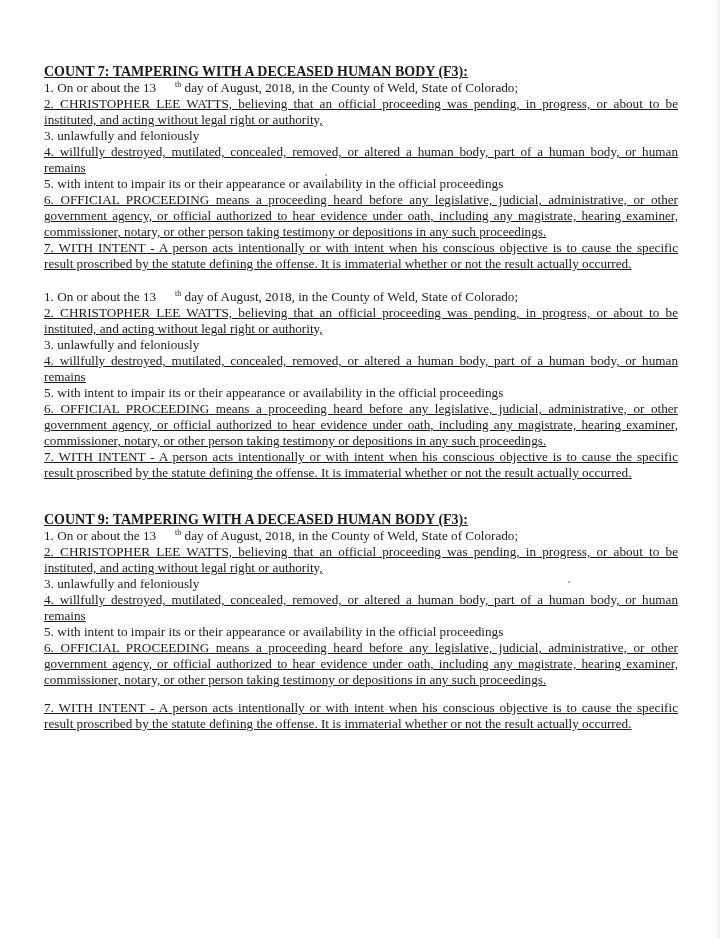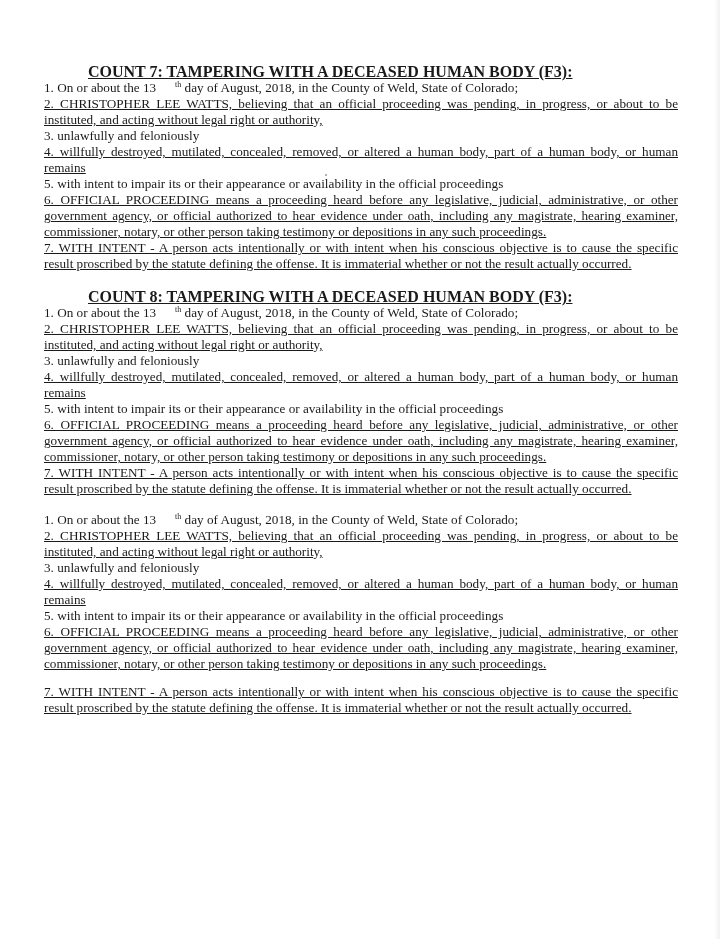--- a/index.html
+++ b/index.html
@@ -6,23 +6,22 @@
   body {
     width: 720px; height: 939px; overflow: hidden;
     background: #ffffff;
     font-family: "Liberation Serif", "DejaVu Serif", serif;
     color: #1a1a1a;
   }
   .page { position: relative; width: 720px; height: 939px; }
   .count { position: absolute; left: 44px; width: 634px; }
   .heading {
     font-weight: bold; text-decoration: underline;
-    font-size: 16px; line-height: 16px; letter-spacing: 0px;
+    font-size: 14px; line-height: 16px; letter-spacing: 0px;
     white-space: nowrap;
-    margin-left: 44px;
   }
   .line {
     font-size: 13.2px; line-height: 16px; white-space: nowrap;
   }
   .just {
     font-size: 13.2px; line-height: 16px;
     text-align: justify; text-align-last: left; text-decoration: underline;
   }
   sup { font-size: 8px; line-height: 0; vertical-align: 5px; padding-left: 19px; }
   .gap { height: 12px; }
@@ -40,31 +39,31 @@
     <div class="line"><span>1.  On or about the 13</span><sup>th</sup><span> day of August, 2018, in the County of Weld, State of Colorado;</span></div>
     <div class="just">2.  CHRISTOPHER LEE WATTS, believing that an official proceeding was pending, in progress, or about to be instituted, and acting without legal right or authority,</div>
     <div class="line">3.  unlawfully and feloniously</div>
     <div class="just">4.  willfully destroyed, mutilated, concealed, removed, or altered a human body, part of a human body, or human remains</div>
     <div class="line">5.  with intent to impair its or their appearance or availability in the official proceedings</div>
     <div class="just">6.  OFFICIAL PROCEEDING means a proceeding heard before any legislative, judicial, administrative, or other government agency, or official authorized to hear evidence under oath, including any magistrate, hearing examiner, commissioner, notary, or other person taking testimony or depositions in any such proceedings.</div>
     <div class="just">7.  WITH INTENT - A person acts intentionally or with intent when his conscious objective is to cause the specific result proscribed by the statute defining the offense.  It is immaterial whether or not the result actually occurred.</div>
   </div>
 
   <div class="count" style="top:289px;">
-    <div class="heading">COUNT 8: TAMPERING WITH A DECEASED HUMAN BODY (F3):</div>
     <div class="line"><span>1.  On or about the 13</span><sup>th</sup><span> day of August, 2018, in the County of Weld, State of Colorado;</span></div>
     <div class="just">2.  CHRISTOPHER LEE WATTS, believing that an official proceeding was pending, in progress, or about to be instituted, and acting without legal right or authority,</div>
     <div class="line">3.  unlawfully and feloniously</div>
     <div class="just">4.  willfully destroyed, mutilated, concealed, removed, or altered a human body, part of a human body, or human remains</div>
     <div class="line">5.  with intent to impair its or their appearance or availability in the official proceedings</div>
     <div class="just">6.  OFFICIAL PROCEEDING means a proceeding heard before any legislative, judicial, administrative, or other government agency, or official authorized to hear evidence under oath, including any magistrate, hearing examiner, commissioner, notary, or other person taking testimony or depositions in any such proceedings.</div>
     <div class="just">7.  WITH INTENT - A person acts intentionally or with intent when his conscious objective is to cause the specific result proscribed by the statute defining the offense.  It is immaterial whether or not the result actually occurred.</div>
   </div>
 
   <div class="count" style="top:512px;">
+    <div class="heading">COUNT 9: TAMPERING WITH A DECEASED HUMAN BODY (F3):</div>
     <div class="line"><span>1.  On or about the 13</span><sup>th</sup><span> day of August, 2018, in the County of Weld, State of Colorado;</span></div>
     <div class="just">2.  CHRISTOPHER LEE WATTS, believing that an official proceeding was pending, in progress, or about to be instituted, and acting without legal right or authority,</div>
     <div class="line">3.  unlawfully and feloniously</div>
     <div class="just">4.  willfully destroyed, mutilated, concealed, removed, or altered a human body, part of a human body, or human remains</div>
     <div class="line">5.  with intent to impair its or their appearance or availability in the official proceedings</div>
     <div class="just">6.  OFFICIAL PROCEEDING means a proceeding heard before any legislative, judicial, administrative, or other government agency, or official authorized to hear evidence under oath, including any magistrate, hearing examiner, commissioner, notary, or other person taking testimony or depositions in any such proceedings.</div>
     <div class="gap"></div>
     <div class="just">7.  WITH INTENT - A person acts intentionally or with intent when his conscious objective is to cause the specific result proscribed by the statute defining the offense.  It is immaterial whether or not the result actually occurred.</div>
   </div>
 

